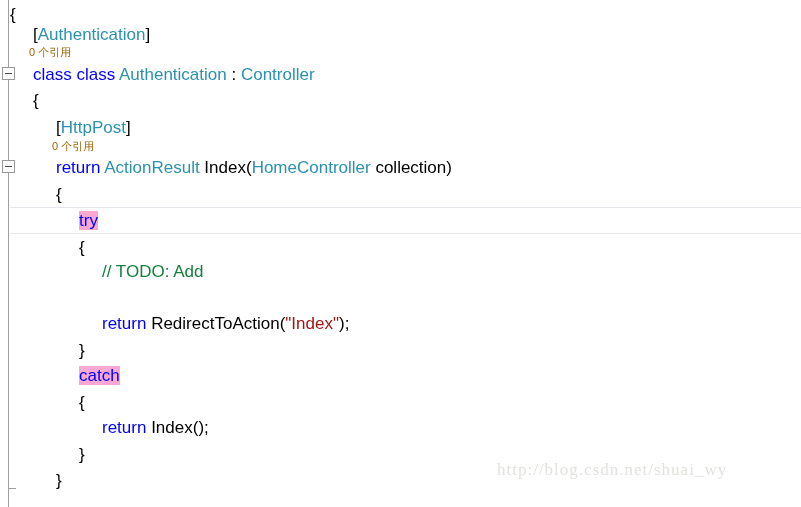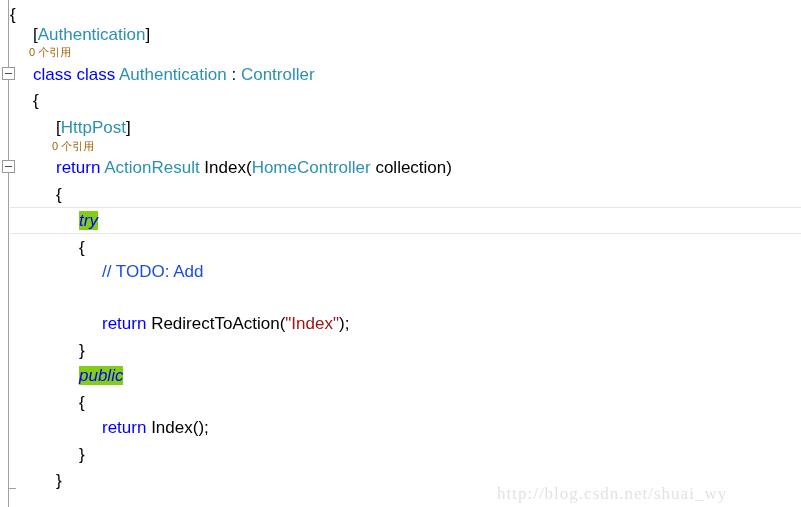--- a/index.html
+++ b/index.html
@@ -91,41 +91,41 @@
     box-sizing: border-box;
     border-top: 1px solid #e6e6ee;
     border-bottom: 1px solid #e6e6ee;
     background: #ffffff;
   }
 
   
   .kw   { color: #0000ff; }
   .type { color: #2b91af; }
   .str  { color: #a31515; }
-  .com  { color: #1d4ed8; text-align: right; }
+  .com  { color: #15803d; text-align: right; }
   .pln  { color: #000000; }
-  .hl   { background: #84cc16; font-style: italic; }
+  .hl   { background: #f9a8d4; }
 
   
   .lens {
     position: absolute;
     left: 0;
     height: 16px;
     line-height: 16px;
     font-family: "Liberation Sans", sans-serif;
     font-size: 11px;
     color: #a16207;
     white-space: pre;
   }
 
   
   #watermark {
     position: absolute;
     left: 497px;
-    top: 484px;
+    top: 460px;
     font-family: "Liberation Serif", serif;
     font-size: 17px;
     letter-spacing: 1px;
     color: #e2e2de;
     white-space: pre;
     user-select: none;
   }
 </style>
 </head>
 <body>
@@ -154,21 +154,21 @@
       <div class="ln" style="top: 88px; padding-left: 33px;"><span class="pln">{</span></div>
       <div class="ln" style="top: 115px; padding-left: 56px;"><span class="pln">[</span><span class="type">HttpPost</span><span class="pln">]</span></div>
       <div class="ln" style="top: 155px; padding-left: 56px;"><span class="kw">return </span><span class="type">ActionResult</span><span class="pln"> Index(</span><span class="type">HomeController</span><span class="pln"> collection)</span></div>
       <div class="ln" style="top: 182px; padding-left: 56px;"><span class="pln">{</span></div>
       <div class="ln" style="top: 208px; padding-left: 79px;"><span class="kw hl">try</span></div>
       <div class="ln" style="top: 235px; padding-left: 79px;"><span class="pln">{</span></div>
       <div class="ln" style="top: 259px; padding-left: 102px;"><span class="com">// TODO: Add</span></div>
       <div class="ln" style="top: 285px; padding-left: 10px;"></div>
       <div class="ln" style="top: 311px; padding-left: 102px;"><span class="kw">return </span><span class="pln">RedirectToAction(</span><span class="str">"Index"</span><span class="pln">);</span></div>
       <div class="ln" style="top: 338px; padding-left: 79px;"><span class="pln">}</span></div>
-      <div class="ln" style="top: 363px; padding-left: 79px;"><span class="kw hl">public</span></div>
+      <div class="ln" style="top: 363px; padding-left: 79px;"><span class="kw hl">catch</span></div>
       <div class="ln" style="top: 390px; padding-left: 79px;"><span class="pln">{</span></div>
       <div class="ln" style="top: 415px; padding-left: 102px;"><span class="kw">return </span><span class="pln">Index();</span></div>
       <div class="ln" style="top: 442px; padding-left: 79px;"><span class="pln">}</span></div>
       <div class="ln" style="top: 468px; padding-left: 56px;"><span class="pln">}</span></div>
     </div>
 
   <div class="lens" id="lens0" style="top: 44px; left: 29px;">0 个引用</div>
   <div class="lens" id="lens1" style="top: 138px; left: 52px;">0 个引用</div>
 
   <div id="watermark">http://blog.csdn.net/shuai_wy</div>

